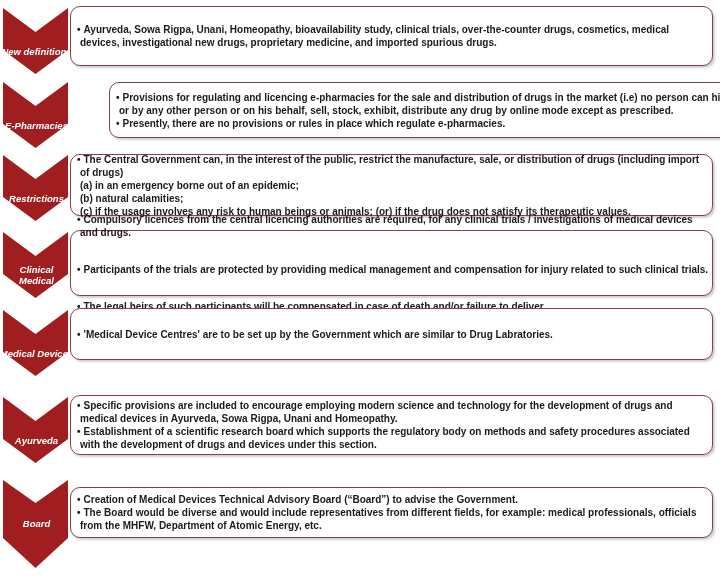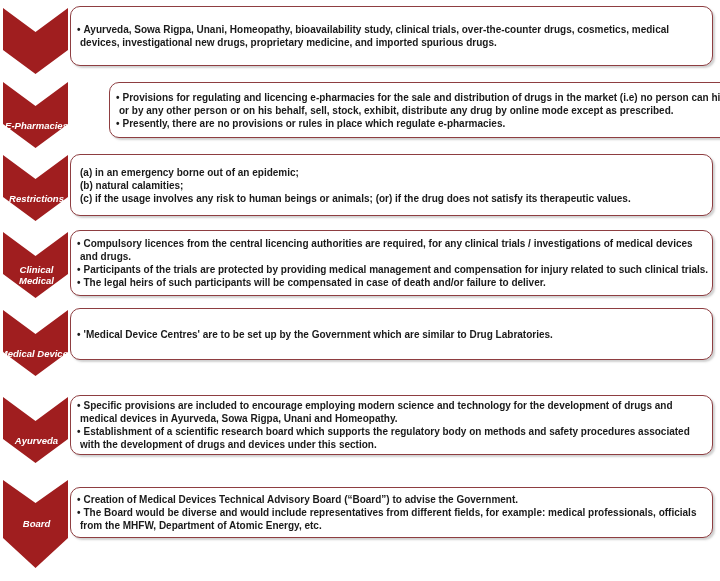--- a/index.html
+++ b/index.html
@@ -64,20 +64,23 @@
   }
 </style>
 </head>
 <body>
 
 <div id="stage">
     <div class="chevron" style="top: 8px; height: 66px;">
       <svg width="65" height="66" viewBox="0 0 65 66">
         <polygon points="0,0 32.5,24 65,0 65,42 32.5,66 0,42" fill="#a01e1f"></polygon>
       </svg>
+      <div class="label">
+        <div>New definitions</div>
+      </div>
     </div>
     <div class="box" style="top: 6px; height: 60px;">
       <div class="bullet"><span class="dot">•</span><span>Ayurveda, Sowa Rigpa, Unani, Homeopathy, bioavailability study, clinical trials, over-the-counter drugs, cosmetics, medical devices, investigational new drugs, proprietary medicine, and imported spurious drugs.</span></div>
     </div>
     <div class="chevron" style="top: 82px; height: 66px;">
       <svg width="65" height="66" viewBox="0 0 65 66">
         <polygon points="0,0 32.5,24 65,0 65,42 32.5,66 0,42" fill="#a01e1f"></polygon>
       </svg>
       <div class="label">
         <div>E-Pharmacies</div>
@@ -89,34 +92,35 @@
     </div>
     <div class="chevron" style="top: 155px; height: 66px;">
       <svg width="65" height="66" viewBox="0 0 65 66">
         <polygon points="0,0 32.5,24 65,0 65,42 32.5,66 0,42" fill="#a01e1f"></polygon>
       </svg>
       <div class="label">
         <div>Restrictions</div>
       </div>
     </div>
     <div class="box" style="top: 154px; height: 62px;">
+      <div class="bullet"><span class="dot">•</span><span>The Central Government can, in the interest of the public, restrict the manufacture, sale, or distribution of drugs (including import of drugs)</span></div>
       <div class="subline">(a) in an emergency borne out of an epidemic;</div>
       <div class="subline">(b) natural calamities;</div>
       <div class="subline">(c) if the usage involves any risk to human beings or animals; (or) if the drug does not satisfy its therapeutic values.</div>
     </div>
     <div class="chevron" style="top: 232px; height: 66px;">
       <svg width="65" height="66" viewBox="0 0 65 66">
         <polygon points="0,0 32.5,24 65,0 65,42 32.5,66 0,42" fill="#a01e1f"></polygon>
       </svg>
       <div class="label">
         <div>Clinical</div>
         <div>Medical</div>
       </div>
     </div>
-    <div class="box" style="top: 230px; height: 66px;">
+    <div class="box" style="top: 230px; height: 66px; gap: 24px;">
       <div class="bullet"><span class="dot">•</span><span>Compulsory licences from the central licencing authorities are required, for any clinical trials / investigations of medical devices and drugs.</span></div>
       <div class="bullet"><span class="dot">•</span><span>Participants of the trials are protected by providing medical management and compensation for injury related to such clinical trials.</span></div>
       <div class="bullet"><span class="dot">•</span><span>The legal heirs of such participants will be compensated in case of death and/or failure to deliver.</span></div>
     </div>
     <div class="chevron" style="top: 310px; height: 66px;">
       <svg width="65" height="66" viewBox="0 0 65 66">
         <polygon points="0,0 32.5,24 65,0 65,42 32.5,66 0,42" fill="#a01e1f"></polygon>
       </svg>
       <div class="label">
         <div>Medical Devices</div>

